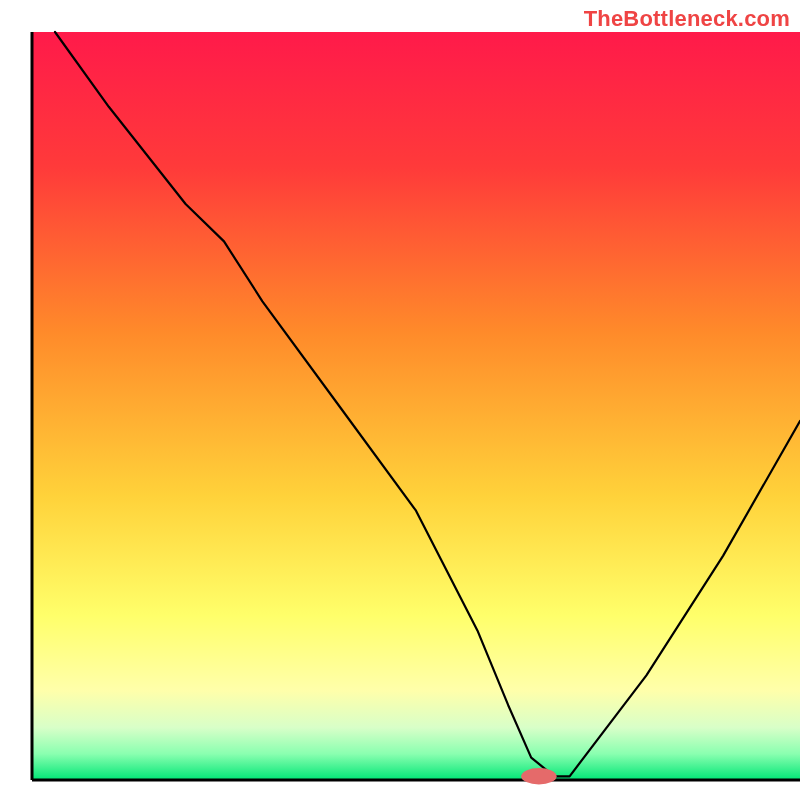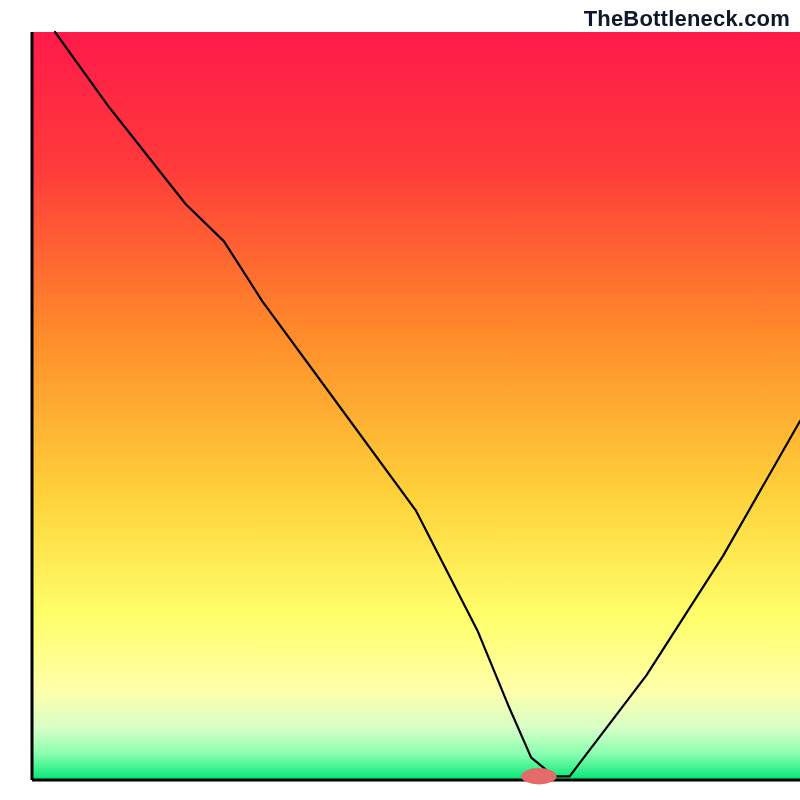--- a/index.html
+++ b/index.html
@@ -14,21 +14,21 @@
     position: relative;
     width: 800px;
     height: 800px;
   }
   .watermark {
     position: absolute;
     top: 6px;
     right: 10px;
     font-size: 22px;
     font-weight: 600;
-    color: #0f172a;
+    color: #ef4444;
     letter-spacing: 0.2px;
     z-index: 20;
   }
   svg.plot {
     position: absolute;
     top: 0;
     left: 0;
   }
   .axis-line {
     stroke: #000000;

